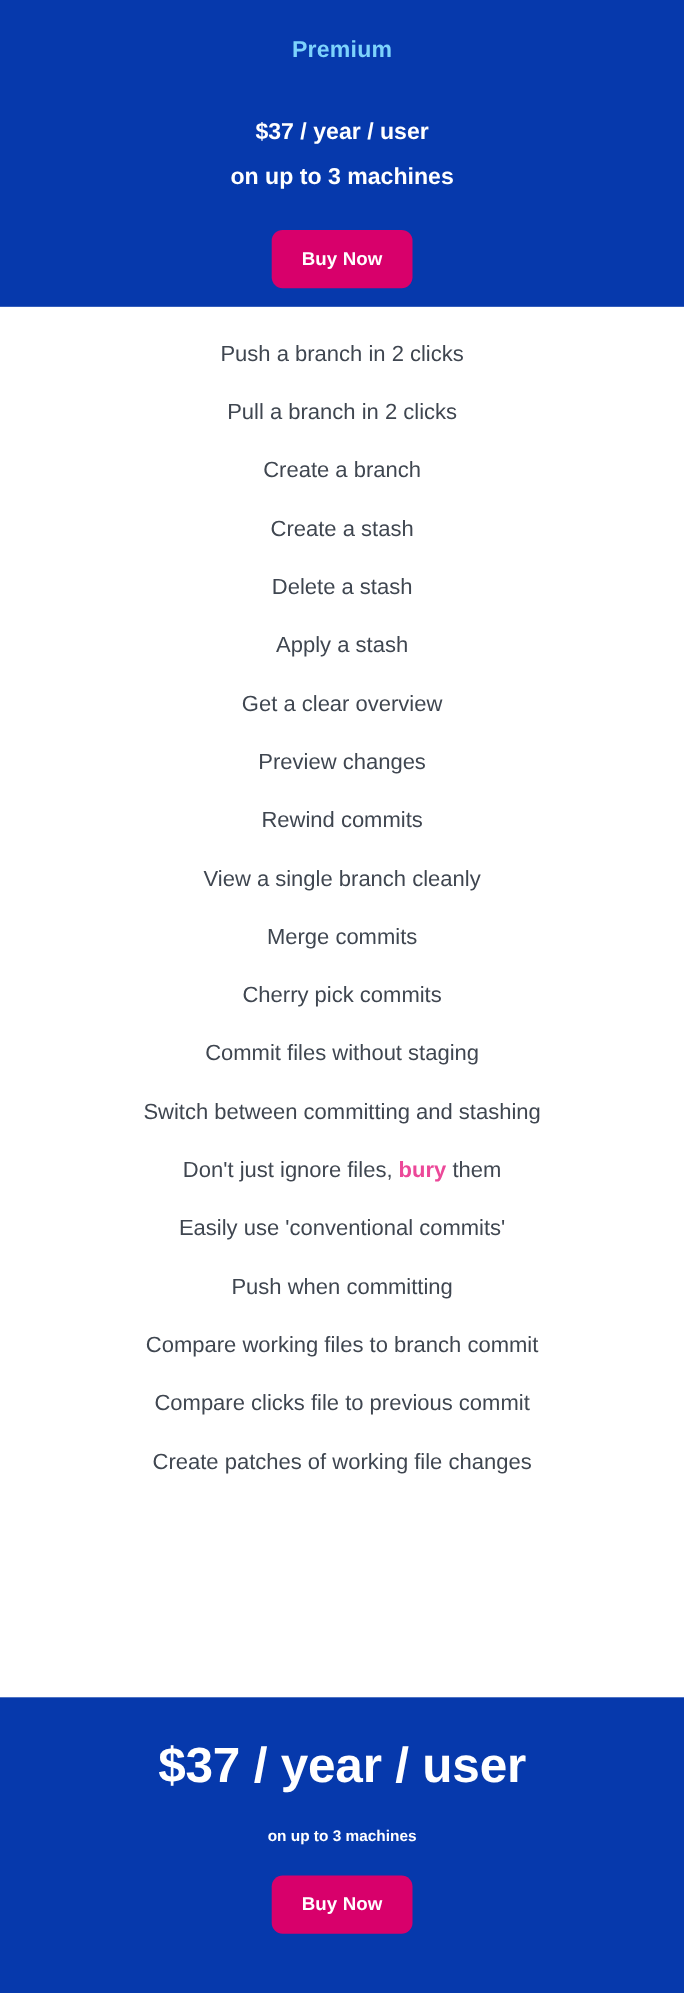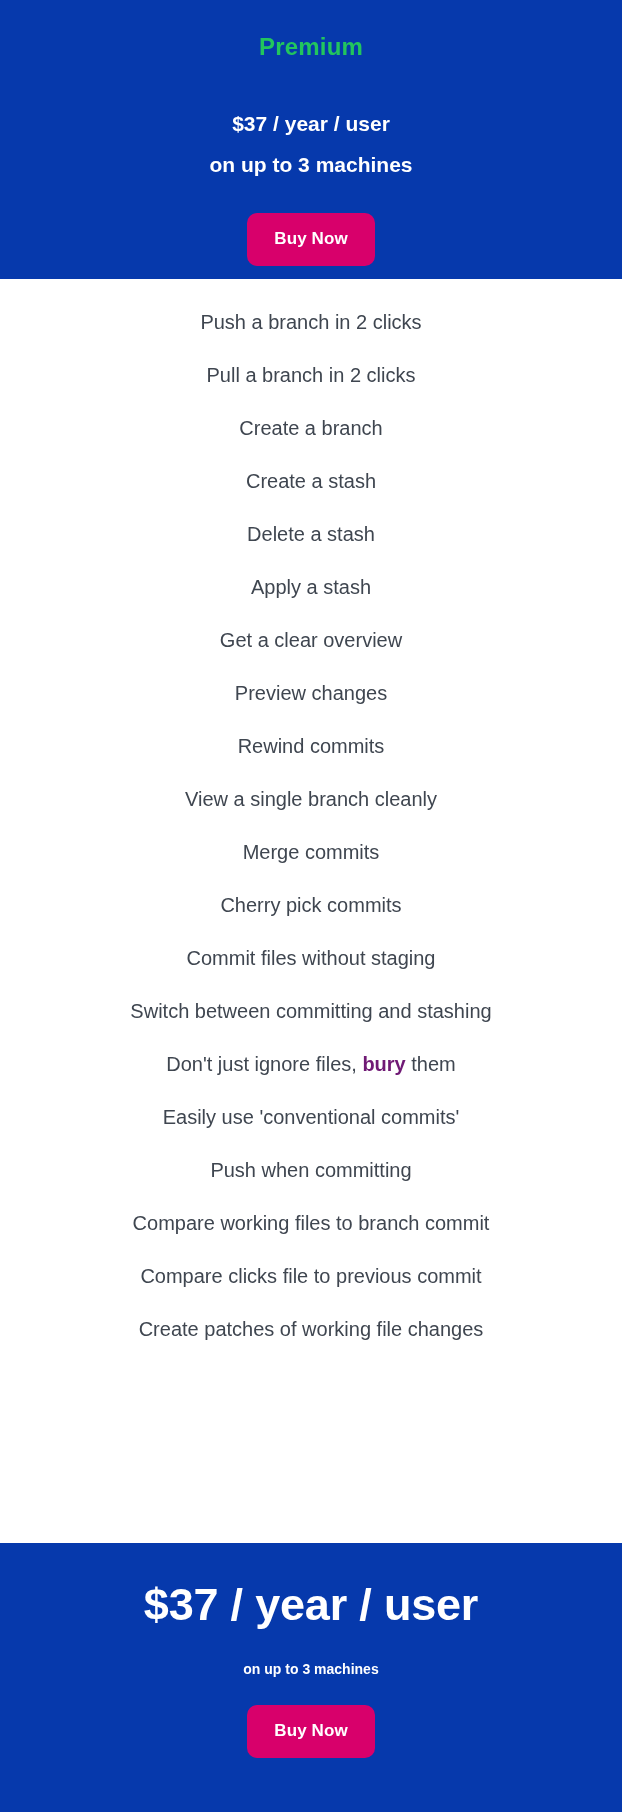--- a/index.html
+++ b/index.html
@@ -28,22 +28,22 @@
     height: 279px;
     box-sizing: border-box;
     flex: 0 0 auto;
     display: flex;
     flex-direction: column;
     align-items: center;
     padding-top: 33px;
   }
 
   .plan-title {
-    color: #22c55e;
-    font-size: 24px;
+    color: #7dd3fc;
+    font-size: 21px;
     font-weight: bold;
     line-height: 1.2;
     letter-spacing: 0.2px;
     margin: 0;
   }
 
   .plan-price-block {
     margin-top: 41px;
     text-align: center;
     color: #ffffff;
@@ -92,21 +92,21 @@
     height: 53px;
     line-height: 53px;
     text-align: center;
     color: #3F4650;
     font-size: 20px;
     white-space: nowrap;
     overflow: hidden;
   }
   .feature-item b {
     font-weight: bold;
-    color: #701a75;
+    color: #ec4899;
   }
 
   
   .plan-footer {
     background: #0639AC;
     height: 269px;
     flex: 0 0 auto;
     box-sizing: border-box;
     display: flex;
     flex-direction: column;

